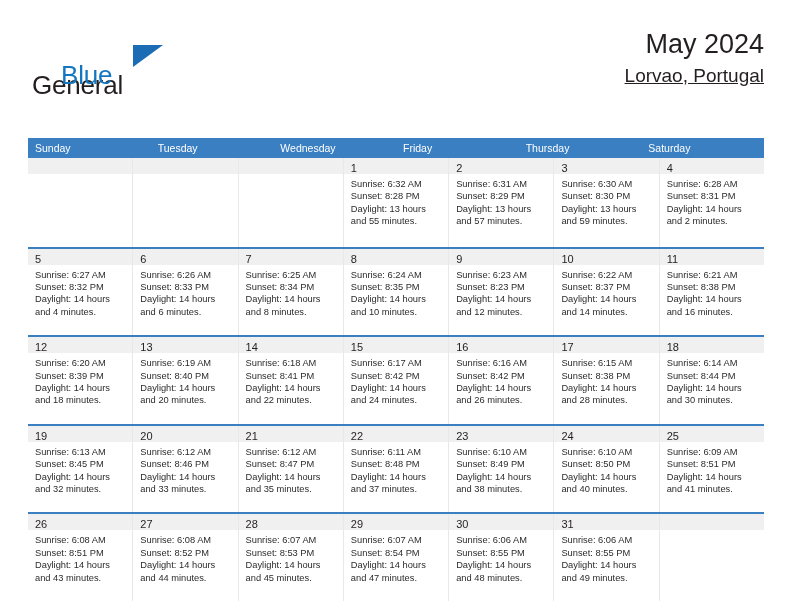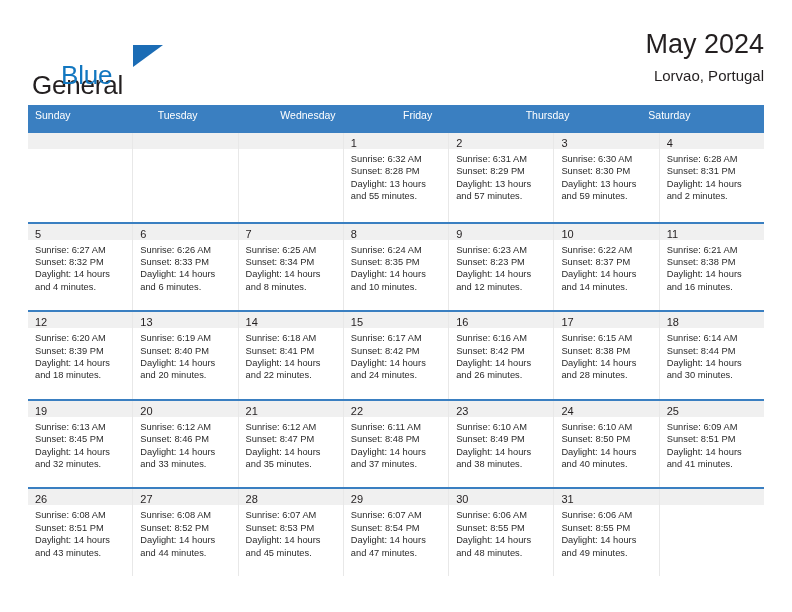--- a/index.html
+++ b/index.html
@@ -71,38 +71,40 @@
     top: 0;
     text-align: right;
   }
   .cal-title {
     font-size: 27px;
     color: #231f20;
     line-height: 32px;
     white-space: nowrap;
   }
   .cal-subtitle {
-    font-size: 15px;
+    font-size: 19px;
     color: #231f20;
     line-height: 22px;
     margin-top: 5px;
     white-space: nowrap;
+    text-decoration: underline;
   }
 
   
   .calendar {
     position: absolute;
     left: 28px;
     top: 105px;
     width: 736px;
   }
   .week-head {
     display: flex;
     background: #3a7fc1;
-    height: 28px;
+    height: 20px;
+    margin-top: 33px;
   }
   .week-head .dow {
     flex: 1 1 0;
     color: #ffffff;
     font-size: 10.5px;
     line-height: 20px;
     padding-left: 7px;
     box-sizing: border-box;
     white-space: nowrap;
     overflow: hidden;

